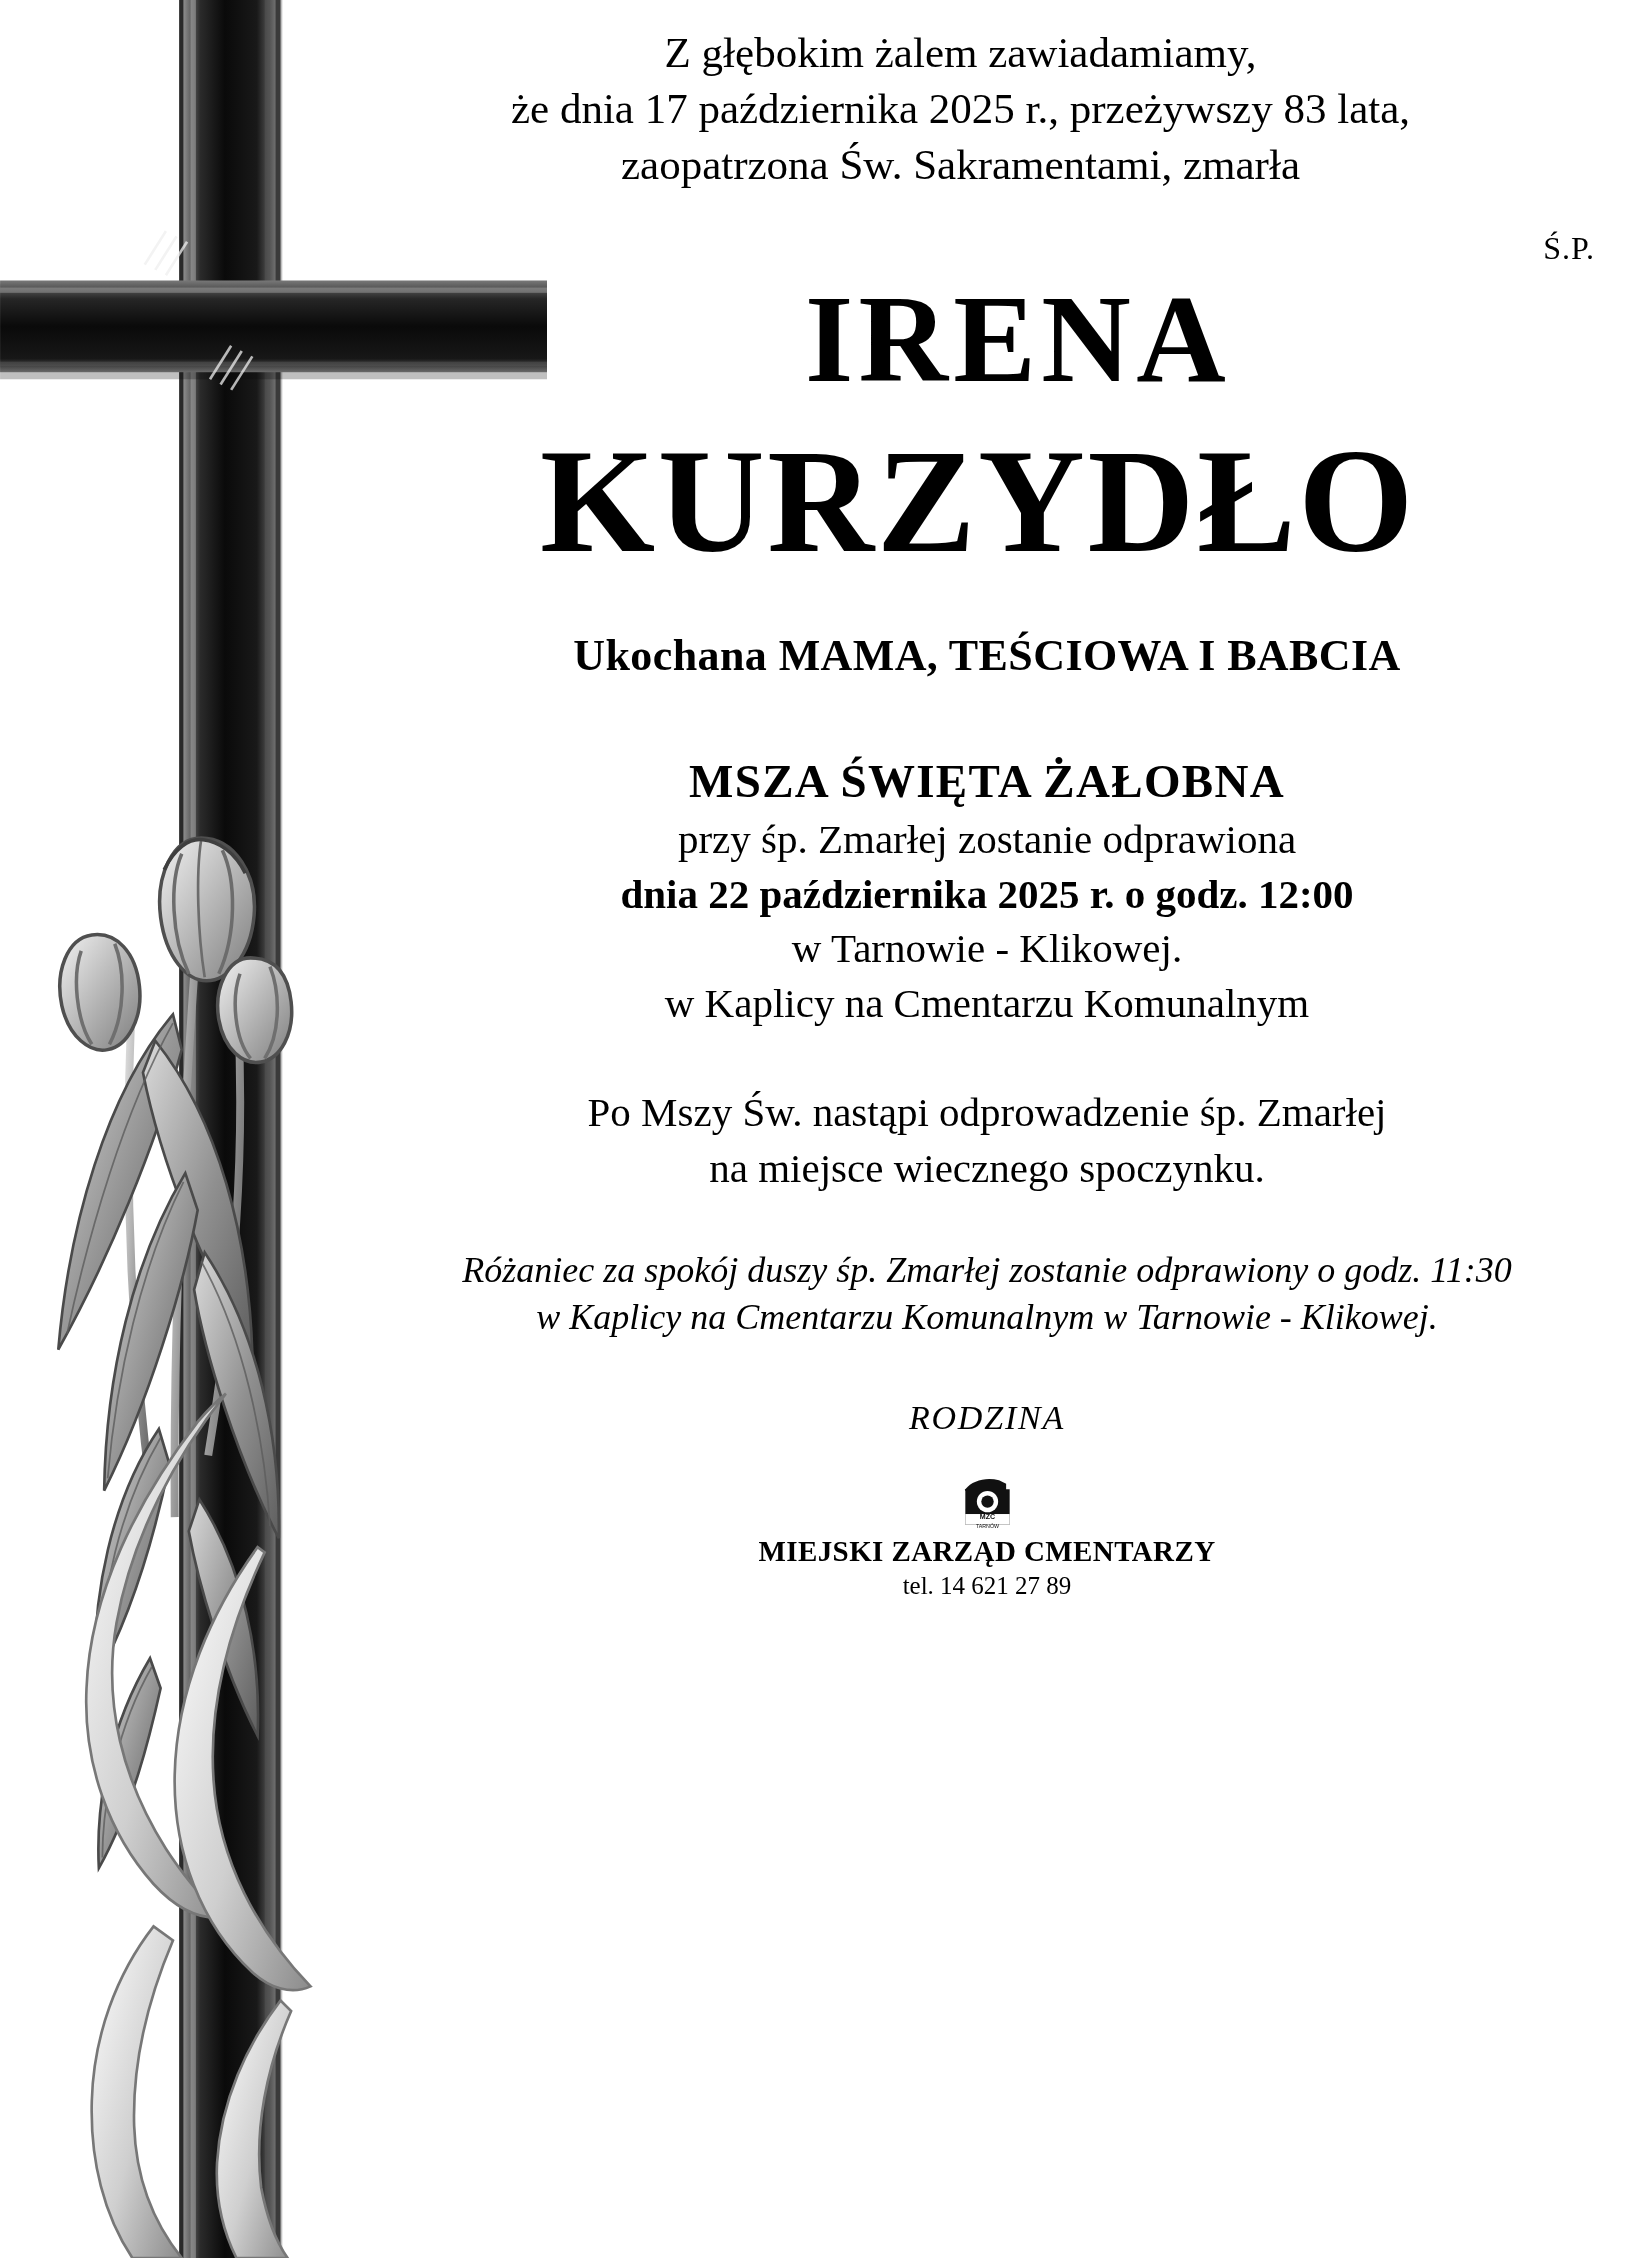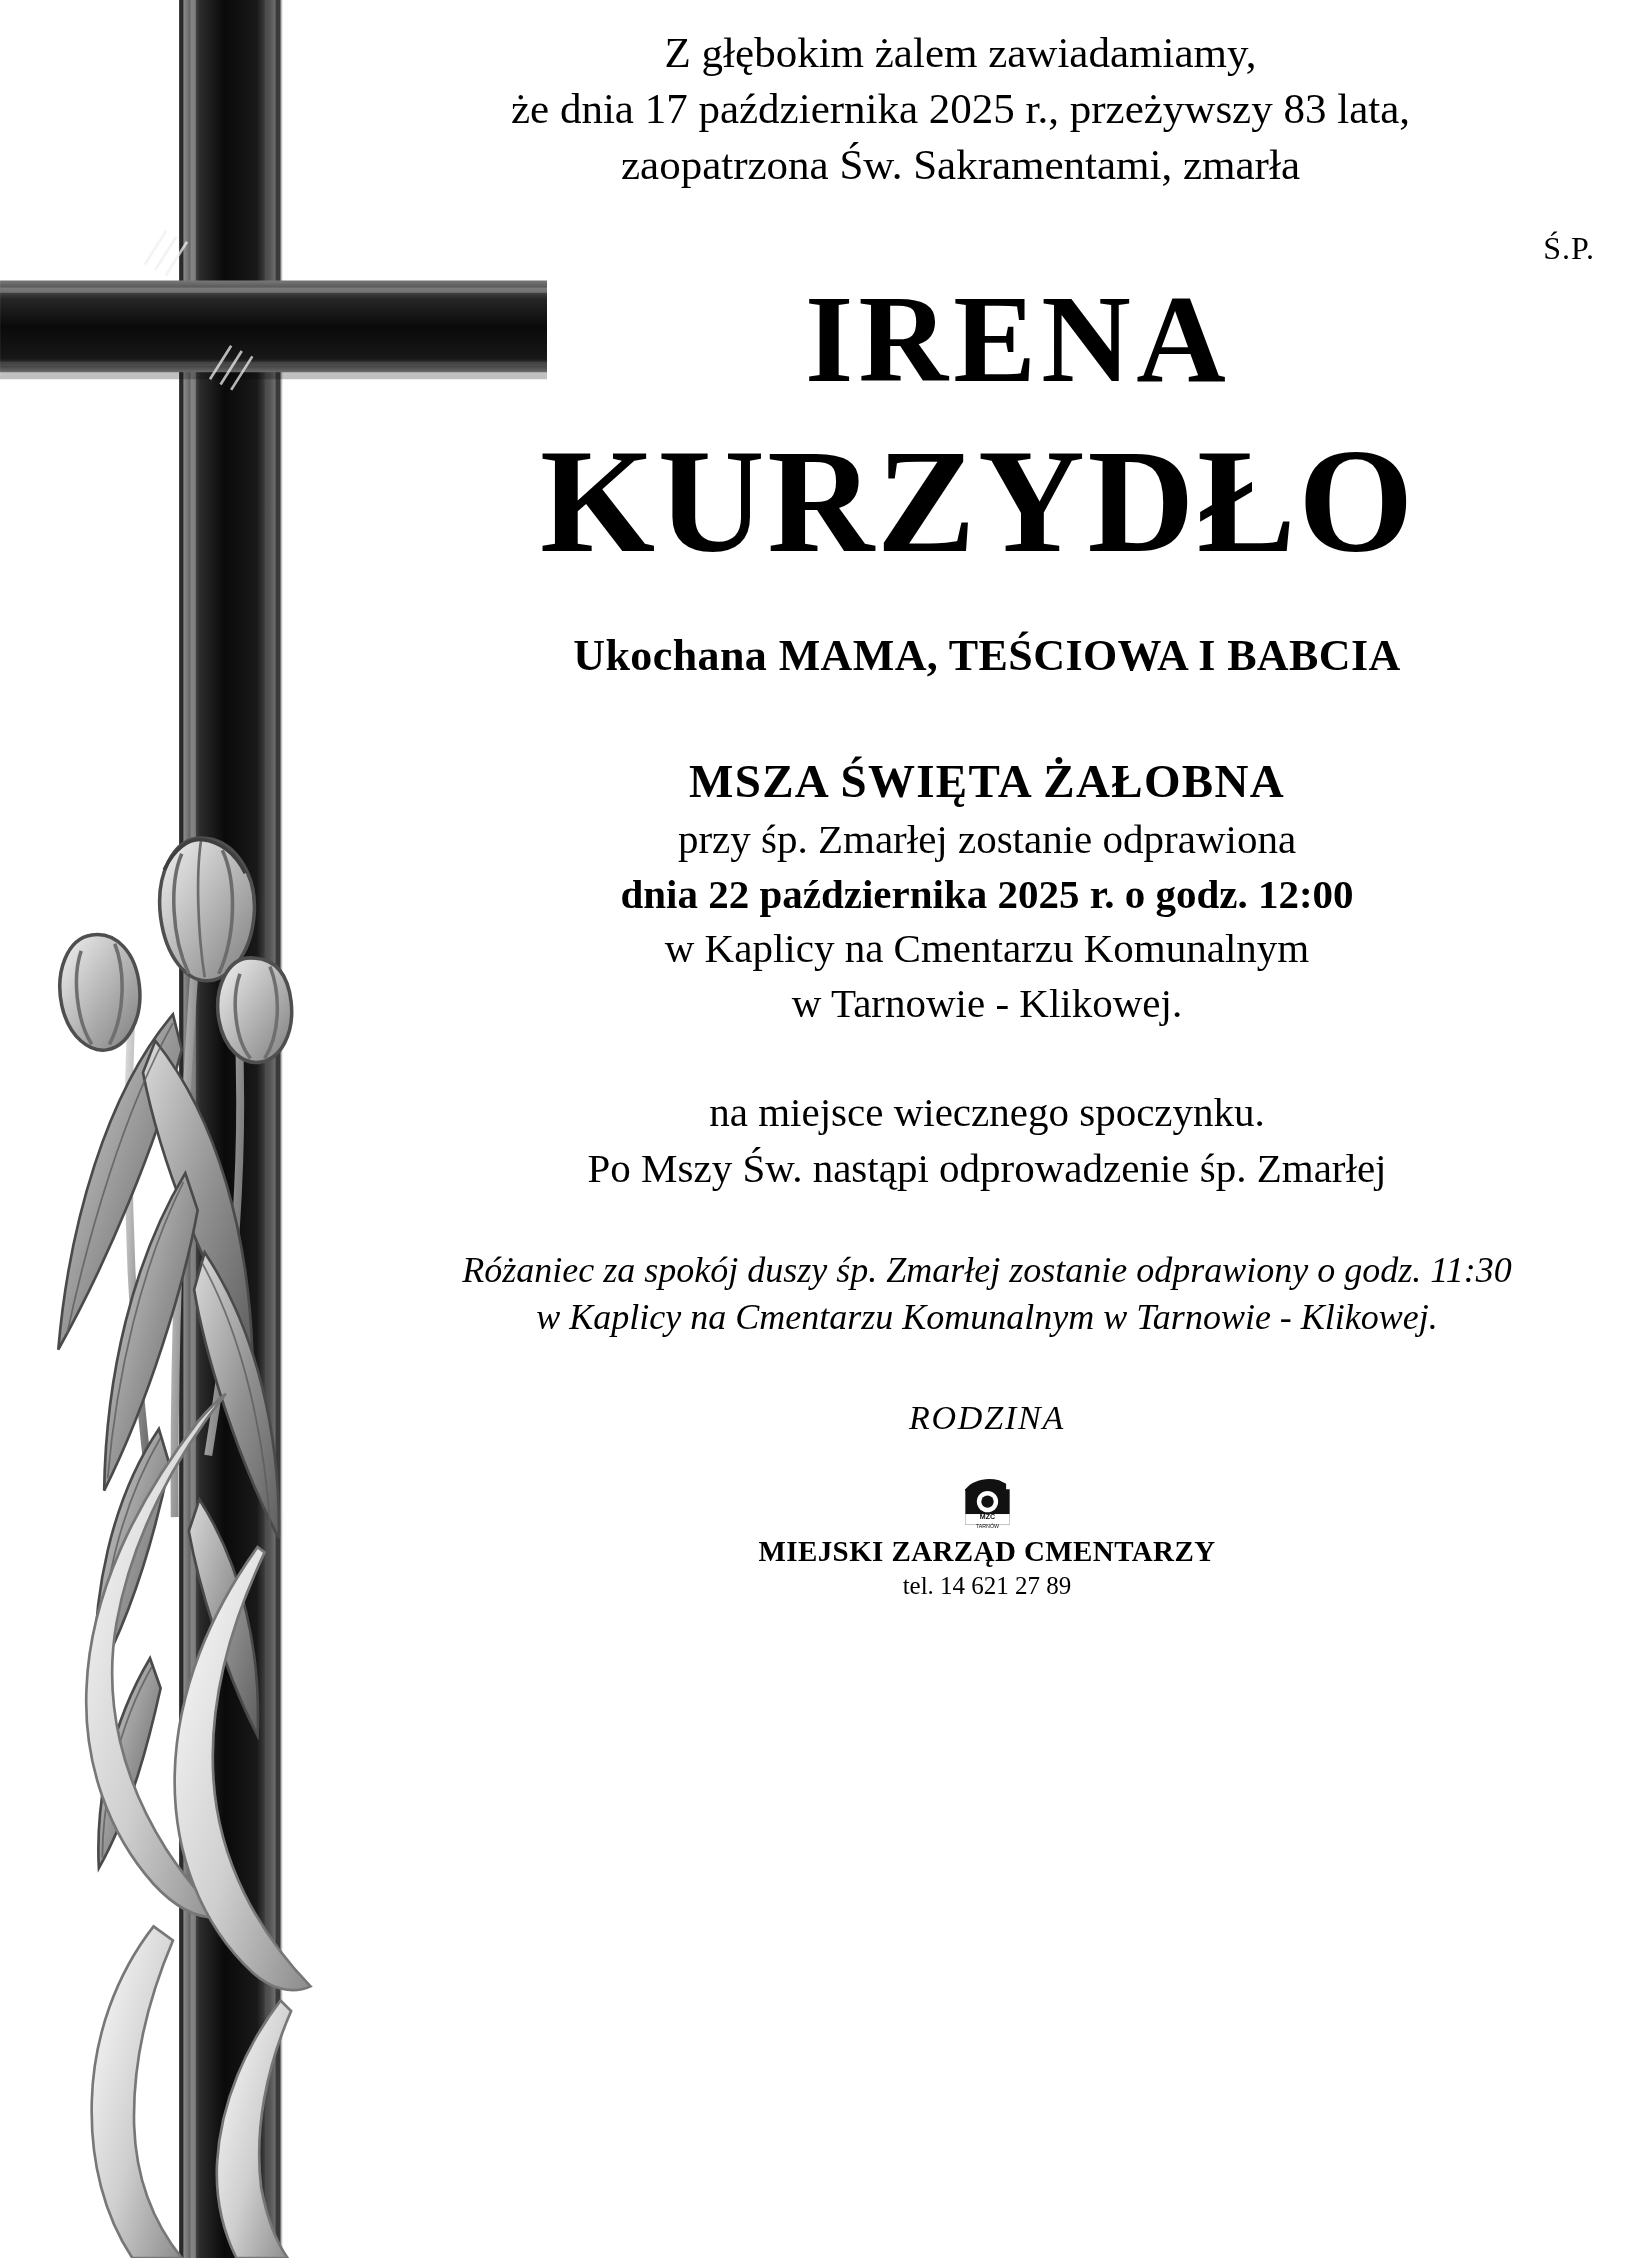--- a/index.html
+++ b/index.html
@@ -284,27 +284,27 @@
 
   <div class="firstname">IRENA</div>
   <div class="lastname">KURZYDŁO</div>
 
   <div class="relation">Ukochana MAMA, TEŚCIOWA I BABCIA</div>
 
   <div class="mass-block">
     <div class="mass-title">MSZA ŚWIĘTA ŻAŁOBNA</div>
     <div>przy śp. Zmarłej zostanie odprawiona</div>
     <div class="mass-bold">dnia 22 października 2025 r. o godz. 12:00</div>
+    <div>w Tarnowie - Klikowej.</div>
     <div>w Kaplicy na Cmentarzu Komunalnym</div>
-    <div>w Tarnowie - Klikowej.</div>
   </div>
 
   <div class="after-mass">
+    <div>Po Mszy Św. nastąpi odprowadzenie śp. Zmarłej</div>
     <div>na miejsce wiecznego spoczynku.</div>
-    <div>Po Mszy Św. nastąpi odprowadzenie śp. Zmarłej</div>
   </div>
 
   <div class="rosary">
     <div>Różaniec za spokój duszy śp. Zmarłej zostanie odprawiony o godz. 11:30</div>
     <div>w Kaplicy na Cmentarzu Komunalnym w Tarnowie - Klikowej.</div>
   </div>
 
   <div class="family">
     <div class="rodzina">RODZINA</div>
   </div>

